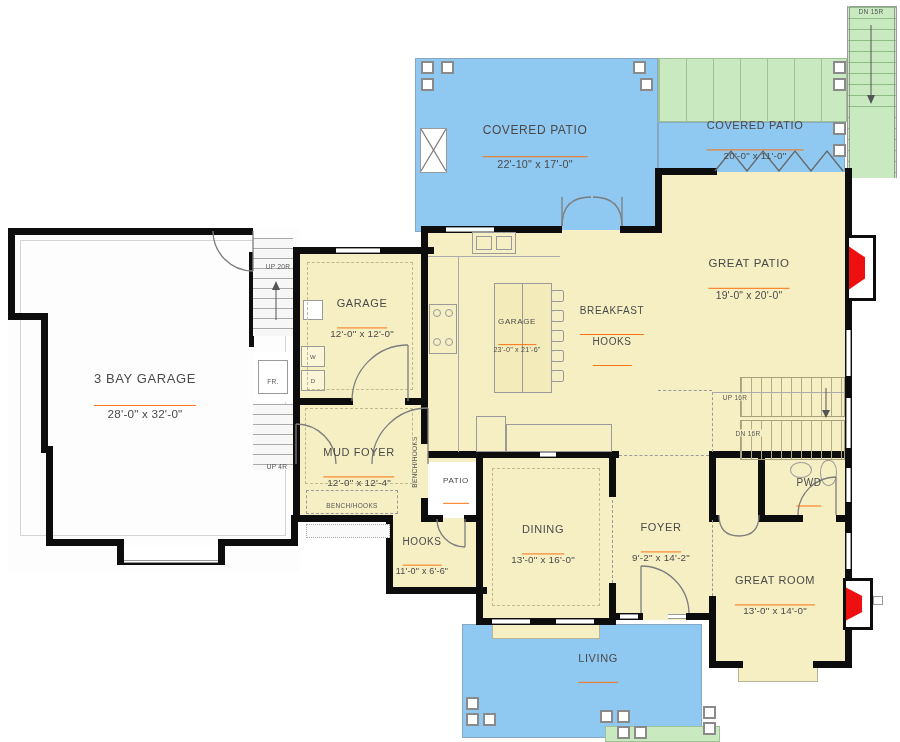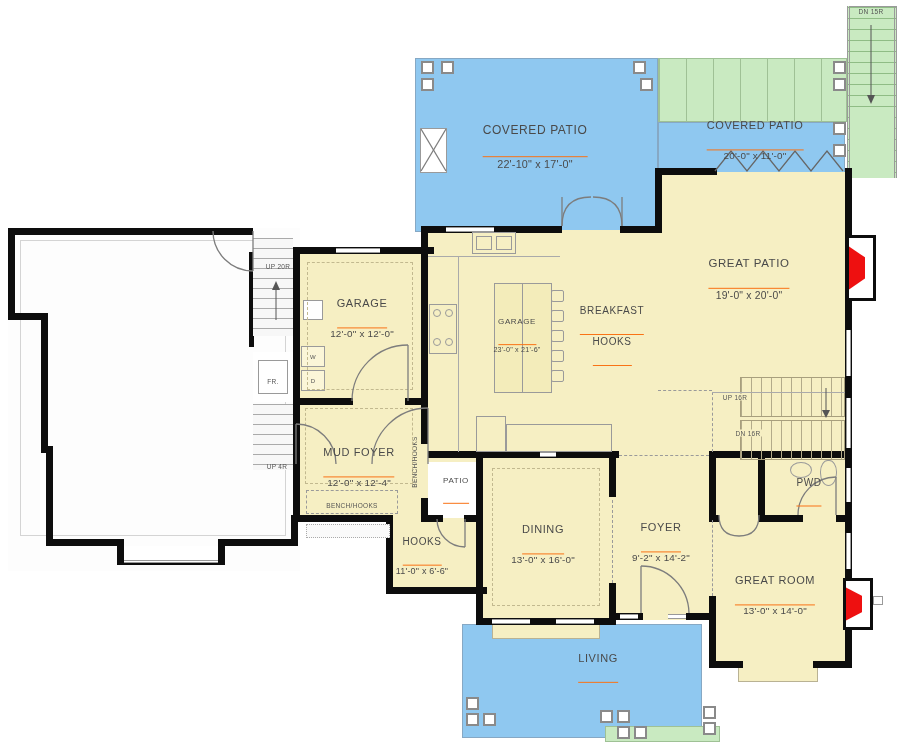--- a/index.html
+++ b/index.html
@@ -249,20 +249,24 @@
       <line x1="446" y1="129" x2="421" y2="171"></line>
 
     <line x1="871" y1="25" x2="871" y2="95" stroke="#555" stroke-width="1"></line>
     <polygon points="867,95 875,95 871,104" fill="#555" stroke="none"></polygon>
     <line x1="276" y1="285" x2="276" y2="320" stroke="#555" stroke-width="1"></line>
     <polygon points="272,290 280,290 276,281" fill="#555" stroke="none"></polygon>
     <line x1="826" y1="388" x2="826" y2="412" stroke="#555" stroke-width="1"></line>
     <polygon points="822,410 830,410 826,418" fill="#555" stroke="none"></polygon>
   </svg>
 
+  <div class="lbl" style="left:145px;top:396px;font-size:13px;">
+    <span class="rn">3 BAY GARAGE</span>
+    <div class="rd">28'-0" x 32'-0"</div>
+  </div>
   <div class="lbl" style="left:362px;top:319px;font-size:11px;">
     <span class="rn">GARAGE</span>
     <div class="rd">12'-0" x 12'-0"</div>
   </div>
   <div class="lbl" style="left:359px;top:468px;font-size:11px;">
     <span class="rn">MUD FOYER</span>
     <div class="rd">12'-0" x 12'-4"</div>
   </div>
   <div class="lbl" style="left:517px;top:336px;font-size:8px;">
     <span class="rn">GARAGE</span>

